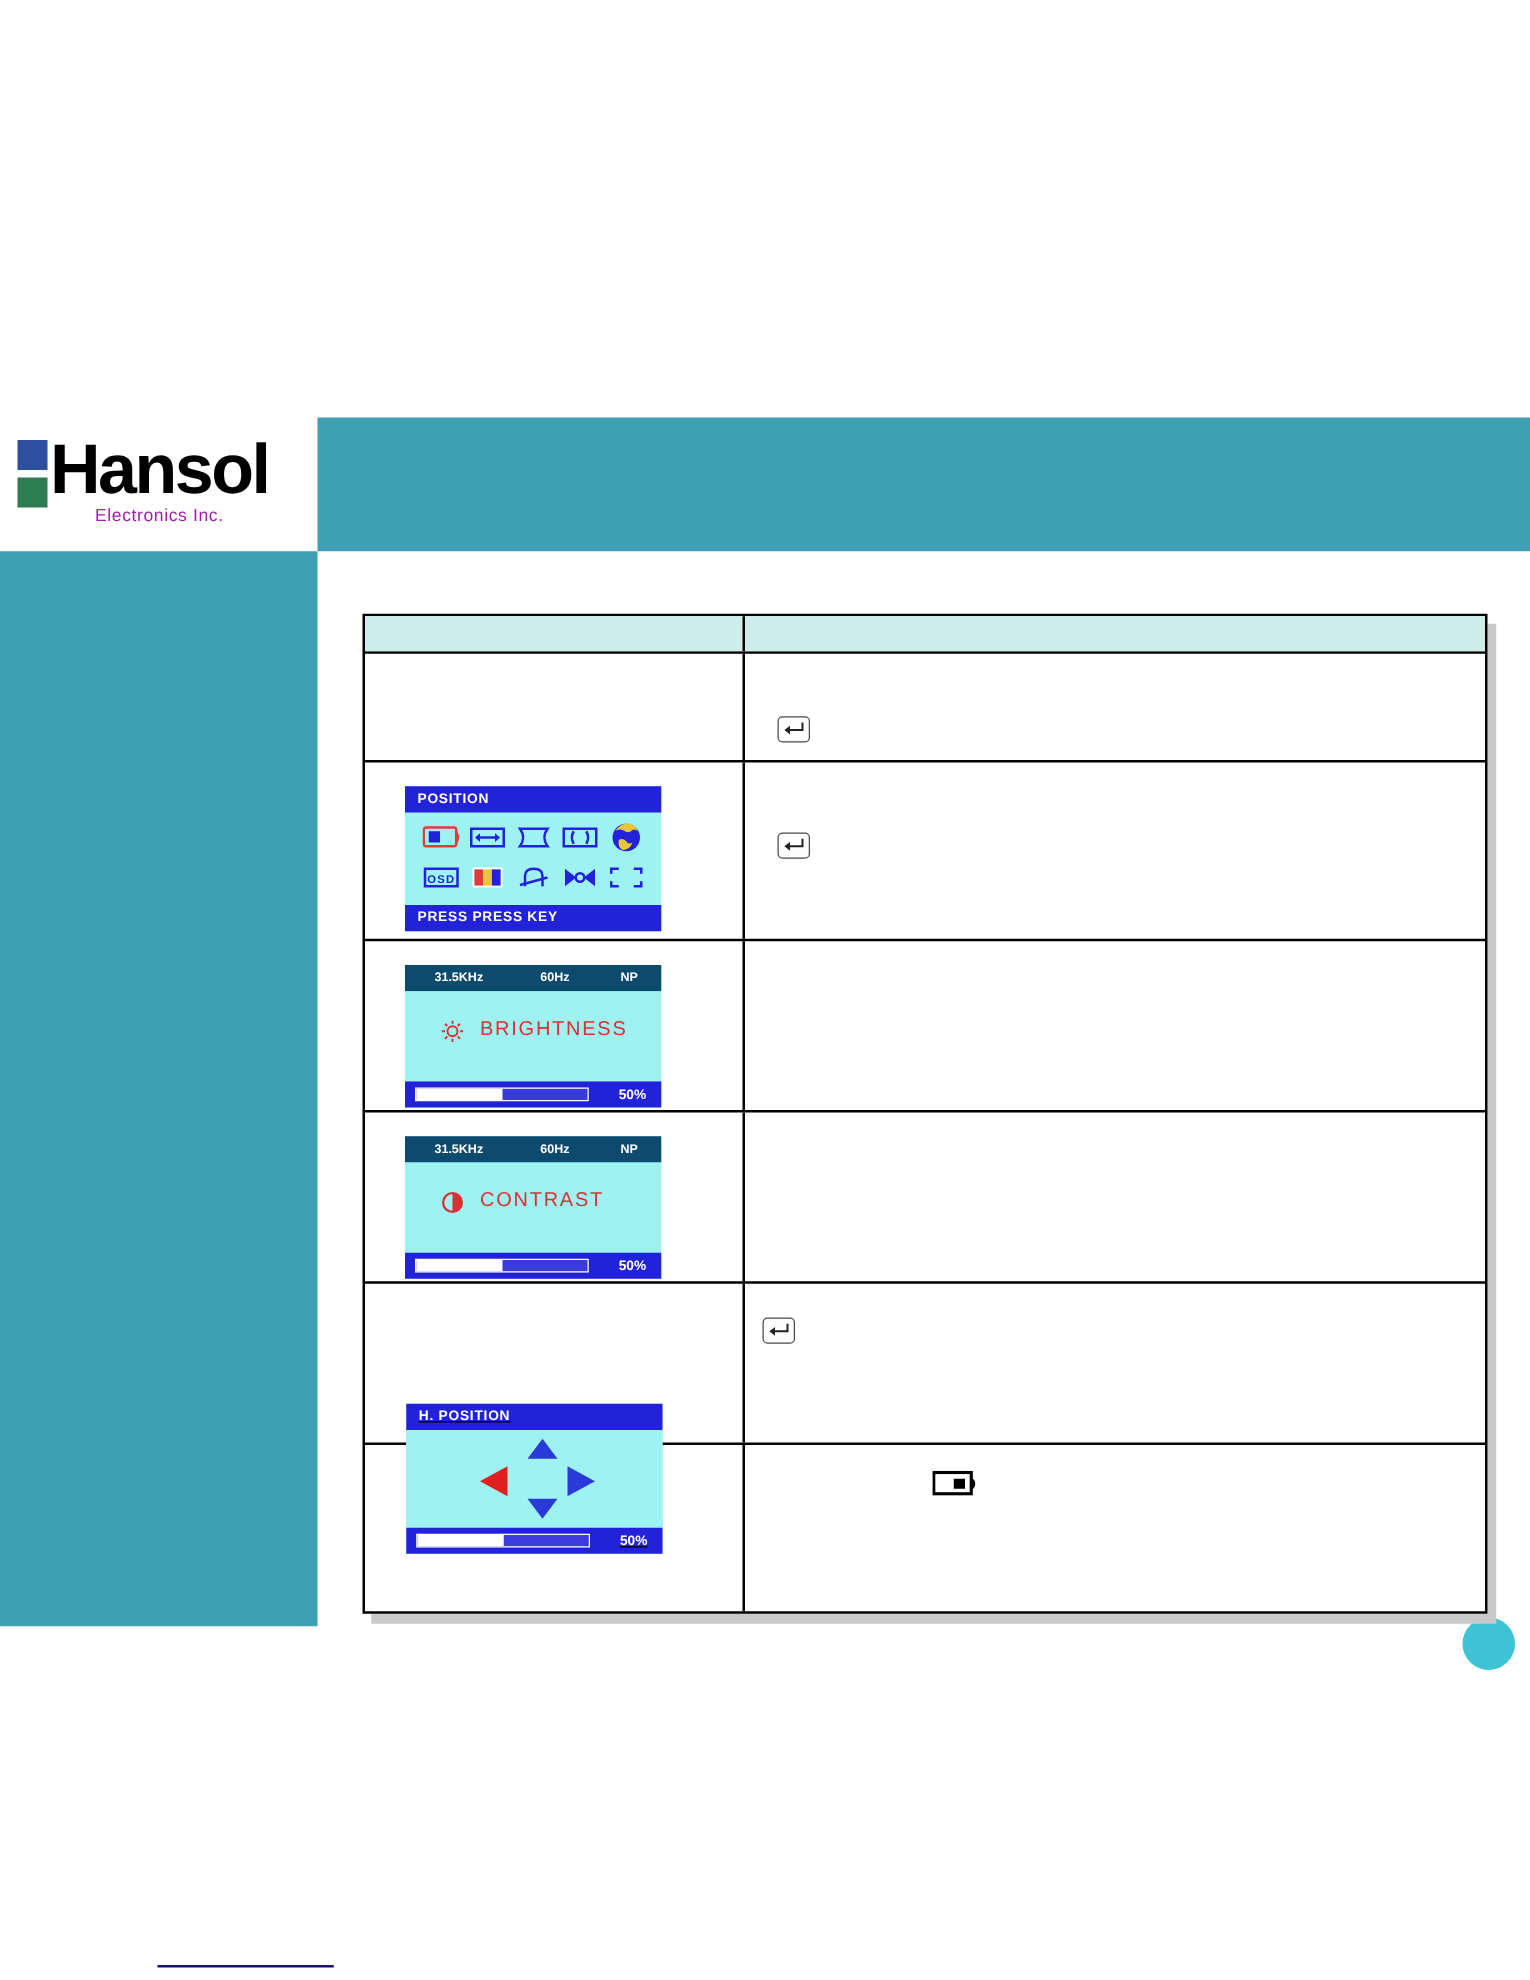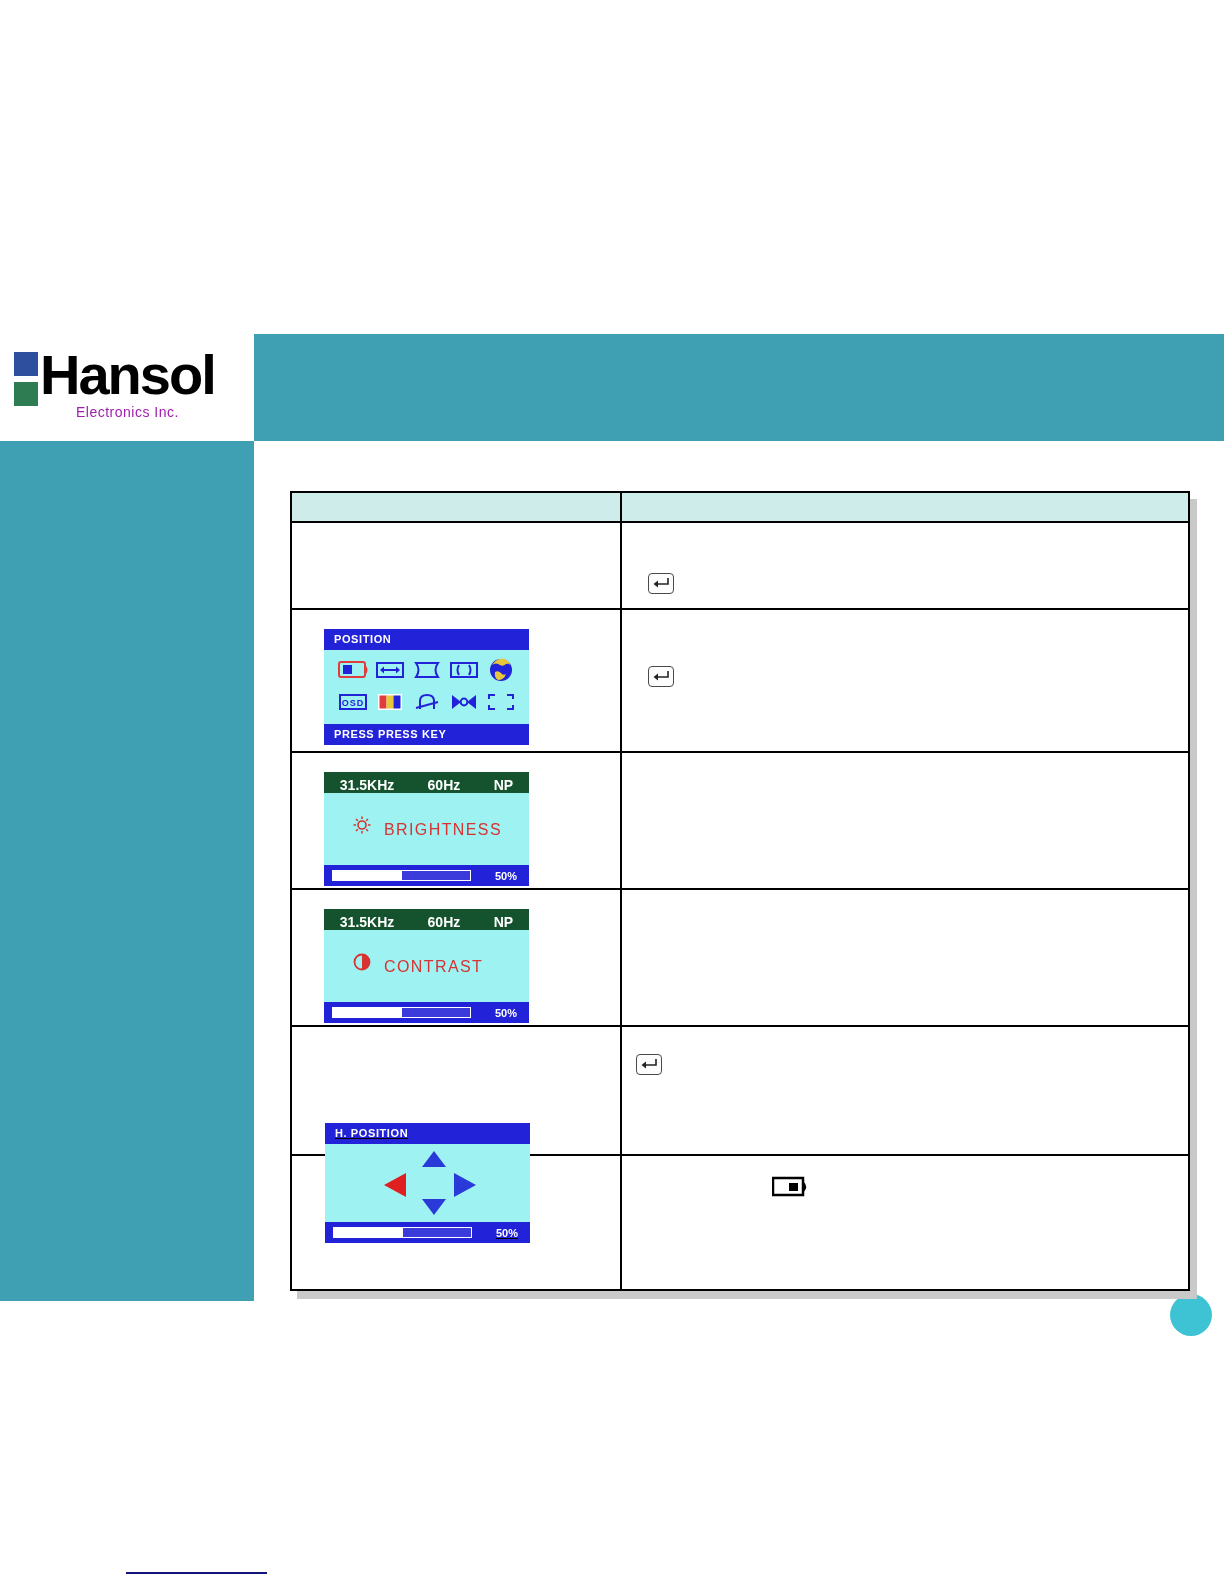--- a/index.html
+++ b/index.html
@@ -127,21 +127,21 @@
     box-sizing: border-box;
   }
   .row {
     position: relative;
     display: flex;
     box-sizing: border-box;
     border-bottom: 2px solid #000000;
   }
   .row:last-child { border-bottom: none; }
   .cell-left {
-    width: 330px;
+    width: 304px;
     box-sizing: border-box;
     border-right: 2px solid #000000;
     position: relative;
   }
   .cell-right {
     flex: 1;
     box-sizing: border-box;
     position: relative;
   }
   .row-head { background: #cdecea; height: 30px; }
@@ -195,40 +195,40 @@
     color: #ffffff;
     font-size: 11px;
     font-weight: bold;
     letter-spacing: 0.6px;
     padding: 4px 0 4px 10px;
     box-sizing: border-box;
     height: 21px;
     line-height: 13px;
   }
   .osd-head-stats {
-    background: #14532d;
+    background: #0c4a6e;
     color: #ffffff;
     height: 21px;
     display: flex;
-    align-items: flex-end;
-    font-size: 14px;
+    align-items: center;
+    font-size: 10px;
     font-weight: bold;
     box-sizing: border-box;
   }
   .osd-head-stats .s1 { width: 42%; text-align: center; }
   .osd-head-stats .s2 { width: 33%; text-align: center; }
   .osd-head-stats .s3 { width: 25%; text-align: center; }
 
   .osd-body {
     position: relative;
     background: #9ff2f2;
   }
   .osd-label-row {
     display: flex;
-    align-items: flex-end;
+    align-items: flex-start;
     padding-left: 28px;
     padding-top: 22px;
   }
   .osd-label-text {
     color: #d83232;
     font-size: 16px;
     letter-spacing: 1.4px;
     margin-left: 12px;
     font-family: "Liberation Sans", sans-serif;
   }

